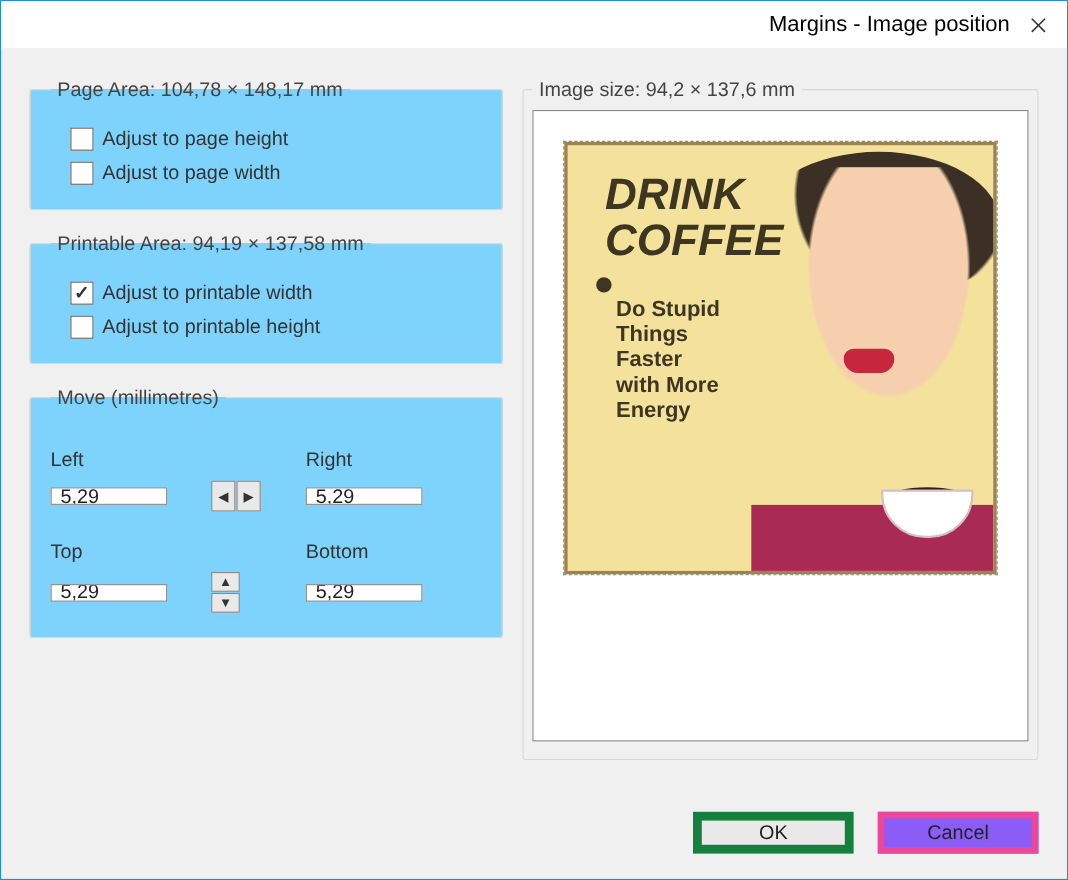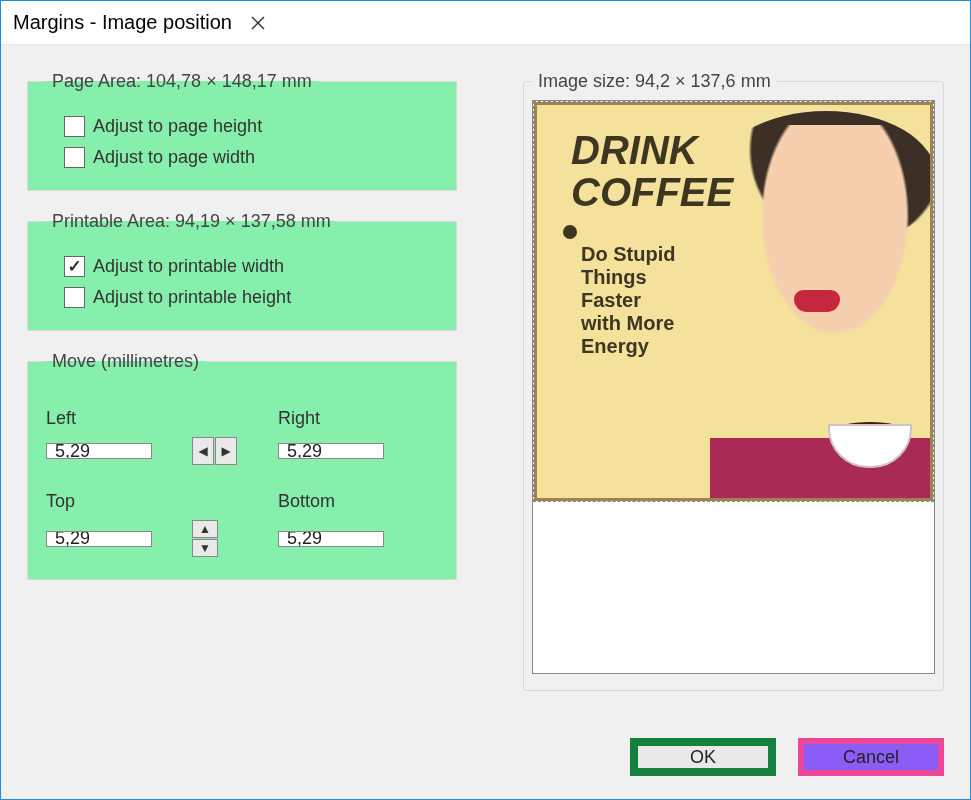--- a/index.html
+++ b/index.html
@@ -20,21 +20,21 @@
       border: 1px solid #1e8fd6;
       background: #f0f0f0;
       display: flex;
       flex-direction: column;
     }
     .titlebar {
       background: #fff;
       height: 44px;
       display: flex;
       align-items: center;
-      justify-content: flex-start;
+      justify-content: flex-end;
       padding: 0 0 0 12px;
       border-bottom: 1px solid #e8e8e8;
     }
     .titlebar-text {
       font-size: 20px;
       color: #000;
     }
     .close-btn {
       width: 52px;
       height: 44px;
@@ -45,27 +45,27 @@
       color: #333;
       cursor: pointer;
     }
     .content {
       flex: 1;
       display: flex;
       gap: 18px;
       padding: 26px 26px 10px 26px;
     }
     .left-col { width: 430px; }
-    .right-col { flex: 1; margin-left: 48px; }
+    .right-col { flex: 1; }
     fieldset {
       border: 1px solid #d8d8d8;
       border-radius: 3px;
       margin: 0 0 20px 0;
       padding: 14px 18px 22px 18px;
-      background: #86efac;
+      background: #7dd3fc;
     }
     legend {
       padding: 0 6px;
       color: #444;
       font-size: 18px;
     }
     .cb-row {
       display: flex;
       align-items: center;
       gap: 8px;
@@ -142,21 +142,21 @@
       background: #f0f0f0;
     }
     .preview-inner {
       background: #fff;
       width: 100%;
       height: calc(100% - 8px);
       border: 1px solid #888;
       display: flex;
       align-items: flex-start;
       justify-content: center;
-      padding: 1px;
+      padding: 28px;
     }
     .preview-img {
       width: 100%;
       aspect-ratio: 1/1;
       background: #f4e29c;
       border: 3px solid #9c8350;
       outline: 1px dashed #888;
       position: relative;
       overflow: hidden;
       color:#3d3621;

